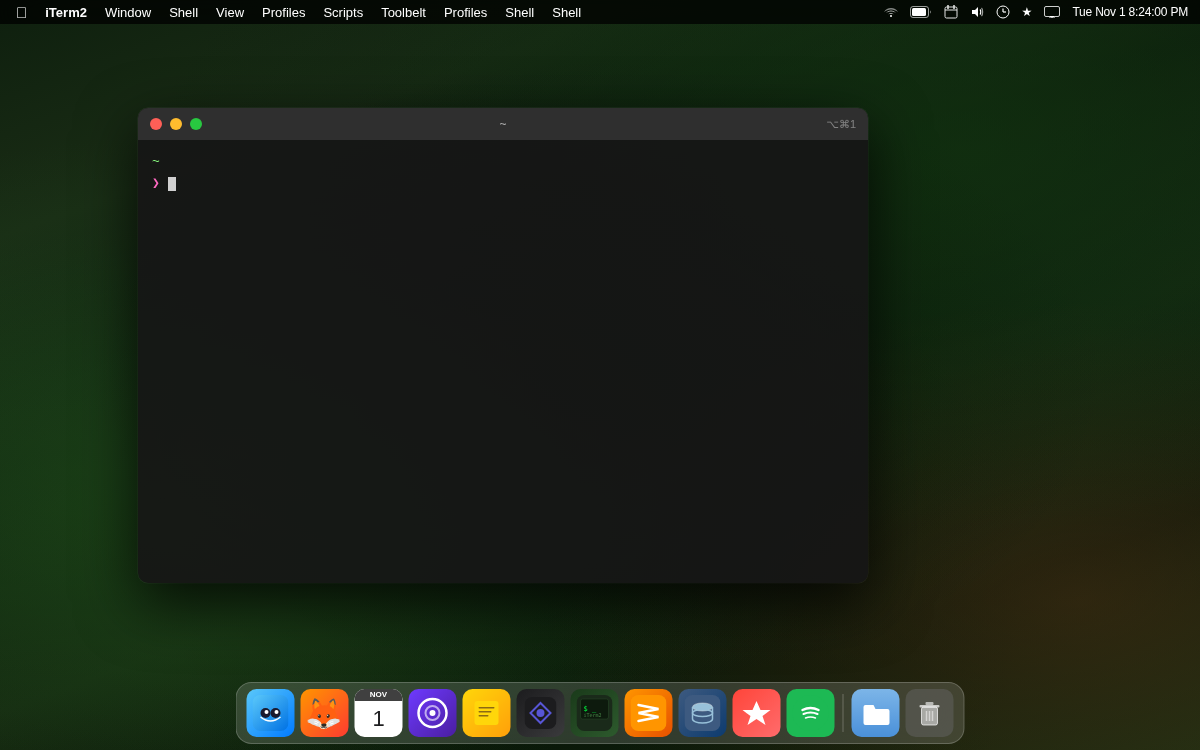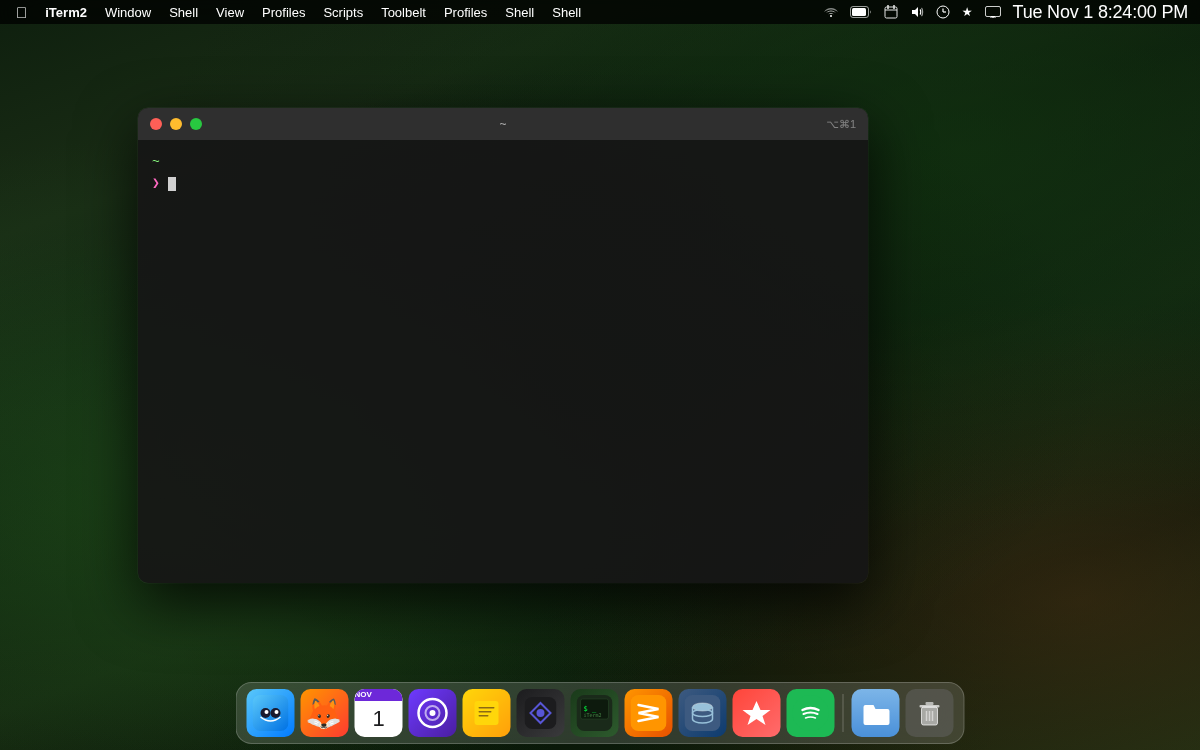--- a/index.html
+++ b/index.html
@@ -252,24 +252,25 @@
     .icon-trash { background: rgba(100,100,100,0.5); }
 
     .calendar-icon-inner {
       display: flex;
       flex-direction: column;
       width: 100%;
       height: 100%;
     }
 
     .cal-header {
-      background: #6d28d9;
+      background: #404040;
       color: white;
       font-size: 8px;
       font-weight: 600;
+      text-align: center;
       padding: 2px 0;
       line-height: 1;
     }
 
     .cal-date {
       flex: 1;
       display: flex;
       align-items: center;
       justify-content: center;
       font-size: 22px;
@@ -337,21 +338,21 @@
     </span>
     <span class="status-item">★</span>
     <span class="status-item">
       <svg width="16" height="12" viewBox="0 0 16 12" fill="none">
         <rect x="0.5" y="0.5" width="15" height="10" rx="1.5" stroke="white" stroke-opacity="0.8"></rect>
         <line x1="6" y1="10.5" x2="10" y2="10.5" stroke="white"></line>
         <line x1="8" y1="10.5" x2="8" y2="12" stroke="white"></line>
         <line x1="5" y1="12" x2="11" y2="12" stroke="white"></line>
       </svg>
     </span>
-    <span class="status-item" style="font-size:18px; letter-spacing: -0.2px;">Tue Nov 1  8:24:00 PM</span>
+    <span class="status-item" style="font-size:12px; letter-spacing: -0.2px;">Tue Nov 1  8:24:00 PM</span>
   </div>
 </div>
 
 <div id="terminal-window">
   <div id="terminal-titlebar">
     <div id="terminal-controls">
       <div class="traffic-light close"></div>
       <div class="traffic-light minimize"></div>
       <div class="traffic-light maximize"></div>
     </div>

